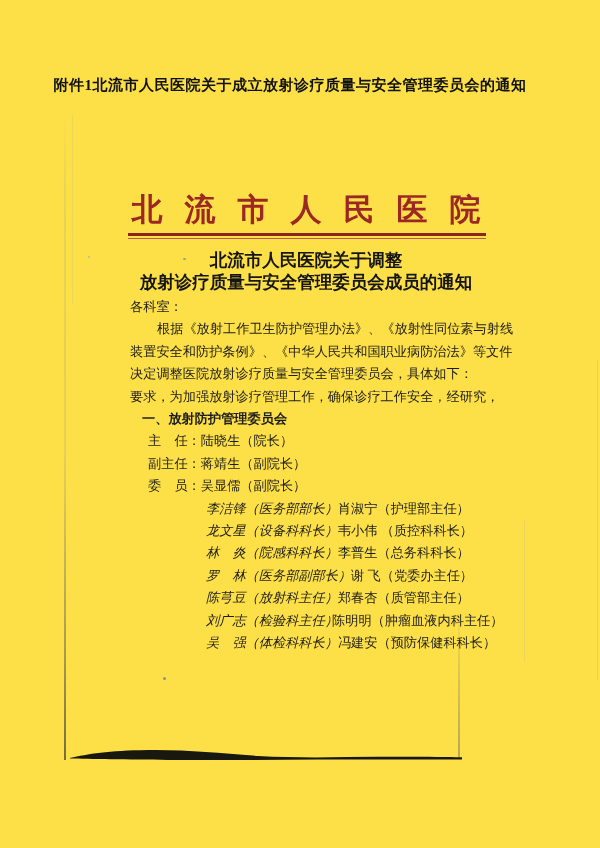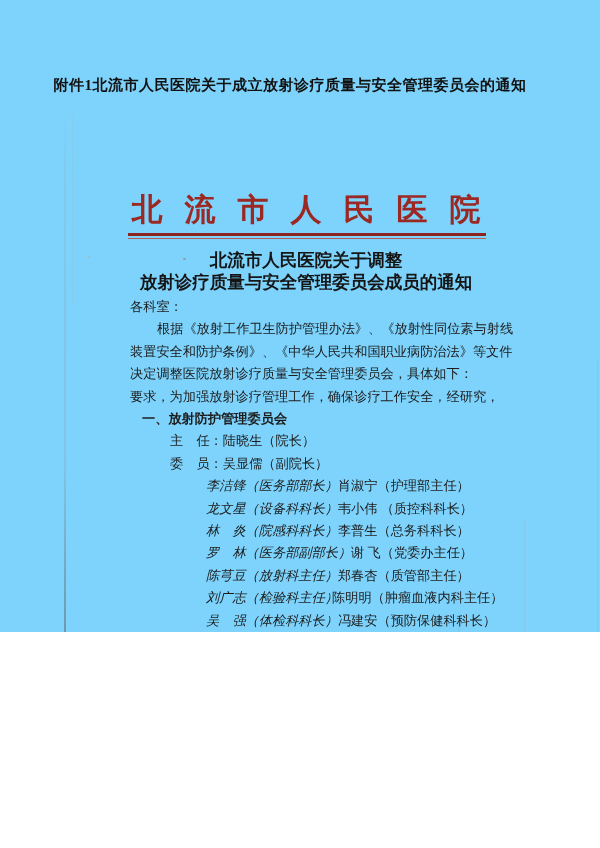--- a/index.html
+++ b/index.html
@@ -1,17 +1,17 @@
 <!DOCTYPE html>
 <html><head>
 <meta charset="utf-8">
 <style>
   html,body{margin:0;padding:0;background:#ffffff;}
   #canvas{
-    position:relative;width:600px;height:632px;background:#7dd3fc;overflow:hidden;
+    position:relative;width:600px;height:848px;background:#fde047;overflow:hidden;
     font-family:"Liberation Serif","DejaVu Serif",serif;color:#1c1c1c;
   }
   
   .attachment-heading{
     position:absolute;top:76px;left:0;width:580px;text-align:center;
     font-size:15px;font-weight:bold;letter-spacing:0.5px;color:#111;
     font-family:"Liberation Serif","DejaVu Serif",serif;
   }
   
   .letterhead{
@@ -26,21 +26,21 @@
   .doc-title.l1{top:248px;}
   .doc-title.l2{top:270px;}
   
   .body-block{
     position:absolute;top:296px;left:130px;width:368px;
     font-size:13.2px;line-height:22.4px;color:#1c1c1c;white-space:nowrap;
   }
   .para-line{white-space:nowrap;}
   .para-line.indent{text-indent:27px;}
   .section-heading{font-weight:bold;margin-left:12px;}
-  .role-row{margin-left:40px;}
+  .role-row{margin-left:18px;}
   .member-row{margin-left:76px;display:flex;}
   .member-row .mcol1{display:inline-block;min-width:126px;white-space:nowrap;font-style:italic;}
   .member-row .mcol2{white-space:nowrap;}
   
   .edge-left{
     position:absolute;left:64px;top:112px;width:2px;height:648px;
     background:linear-gradient(to bottom,rgba(150,150,150,0) 0%,rgba(150,150,150,0.18) 12%,rgba(140,140,140,0.22) 55%,rgba(90,90,90,0.55) 85%,rgba(60,60,60,0.7) 100%);
   }
   .edge-left2{
     position:absolute;left:72px;top:115px;width:1px;height:190px;background:rgba(170,170,170,0.18);
@@ -83,20 +83,21 @@
   <div class="body-block">
     <div class="para-line">各科室：</div>
     <div class="para-line indent">根据《放射工作卫生防护管理办法》、《放射性同位素与射线</div>
     <div class="para-line">装置安全和防护条例》、《中华人民共和国职业病防治法》等文件</div>
     <div class="para-line">决定调整医院放射诊疗质量与安全管理委员会，具体如下：</div>
     <div class="para-line">要求，为加强放射诊疗管理工作，确保诊疗工作安全，经研究，</div>
 
     <div class="section-heading">一、放射防护管理委员会</div>
 
     <div class="role-row"><span>主　任：</span><span>陆晓生（院长）</span></div>
+    <div class="role-row"><span>副主任：</span><span>蒋靖生（副院长）</span></div>
     <div class="role-row"><span>委　员：</span><span>吴显儒（副院长）</span></div>
 
     <div class="member-row">
         <span class="mcol1">李洁锋（医务部部长）</span>
         <span class="mcol2">肖淑宁（护理部主任）</span>
       </div>
     <div class="member-row">
         <span class="mcol1">龙文星（设备科科长）</span>
         <span class="mcol2">韦小伟 （质控科科长）</span>
       </div>

